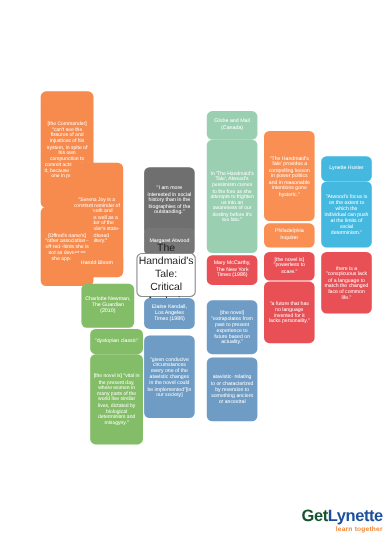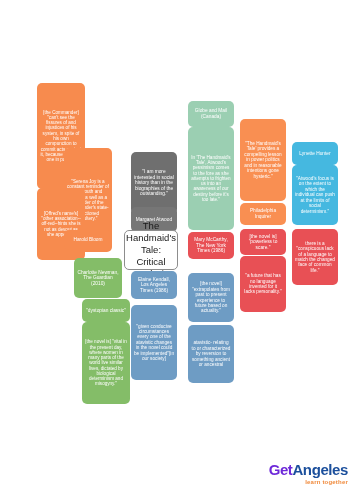--- a/index.html
+++ b/index.html
@@ -74,21 +74,21 @@
     text-align: right;
   }
   .logo-word {
     font-family: "Liberation Sans", sans-serif;
     font-weight: bold;
     font-size: 15px;
     letter-spacing: -0.4px;
     line-height: 15px;
     white-space: nowrap;
   }
-  .logo-get { color: #6d28d9; }
+  .logo-get { color: #14532d; }
   .logo-rev { color: #1b4f9c; }
   .logo-tag {
     font-family: "Liberation Sans", sans-serif;
     font-weight: bold;
     font-size: 6px;
     color: #f08a3c;
     letter-spacing: 0.2px;
     line-height: 8px;
     margin-top: 1px;
     white-space: nowrap;
@@ -189,17 +189,17 @@
 
   <div class="node c-blue" style="left:188px; top:273px; width:46px; height:49px; font-size:4.7px;">
     <span>[the novel] "extrapolates from past to present experience to future based on actuality."</span>
   </div>
 
   <div class="node c-blue" style="left:188px; top:325px; width:46px; height:58px; font-size:4.7px;">
     <span>atavistic- relating to or characterized by reversion to something ancient or ancestral</span>
   </div>
 
   <div id="logo">
-    <div class="logo-word"><span class="logo-get">Get</span><span class="logo-rev">Angeles</span></div>
+    <div class="logo-word"><span class="logo-get">Get</span><span class="logo-rev">Lynette</span></div>
     <div class="logo-tag">learn together</div>
   </div>
 
 </div>
 
 </body></html>

